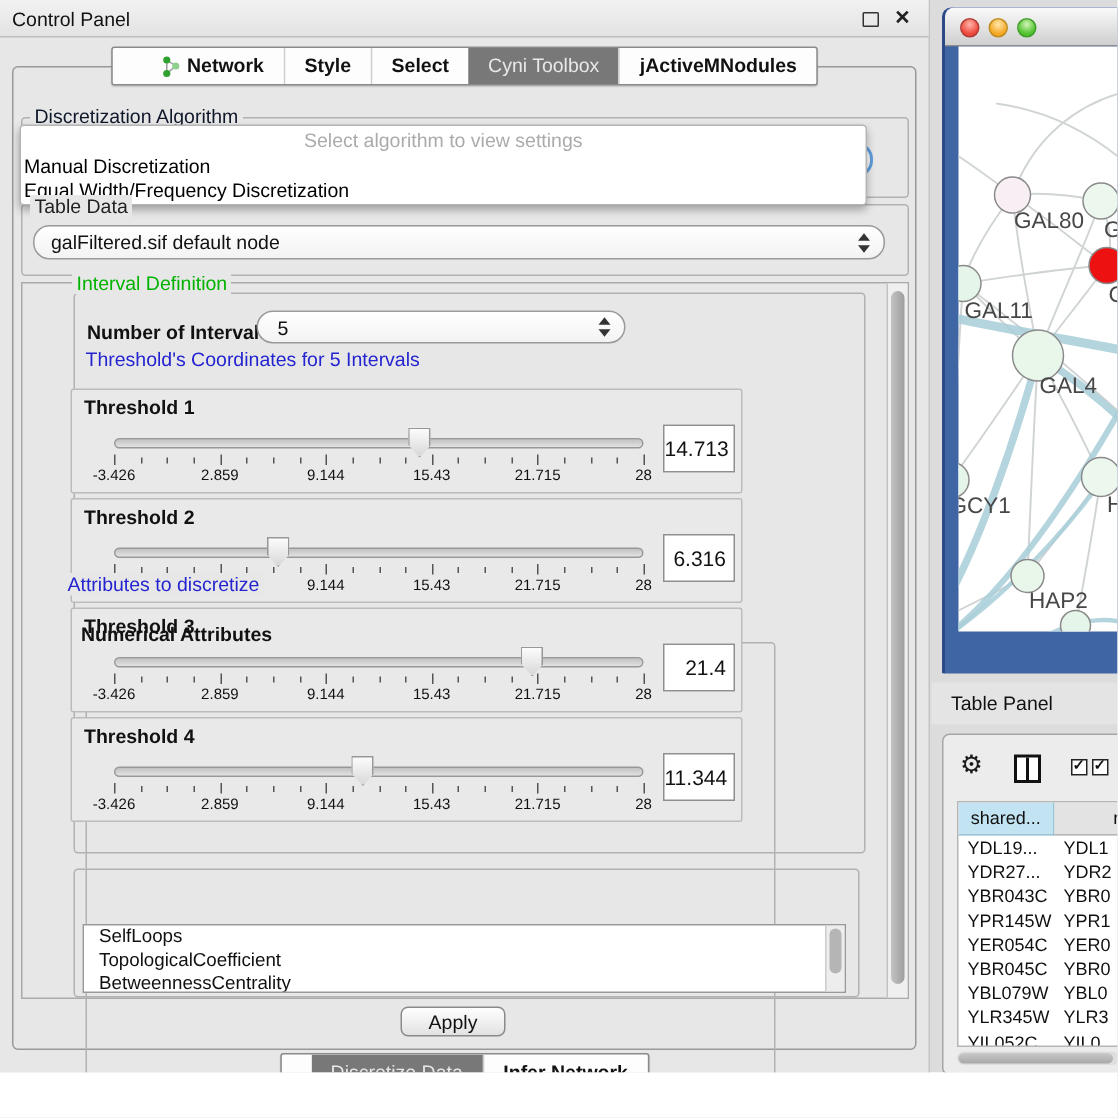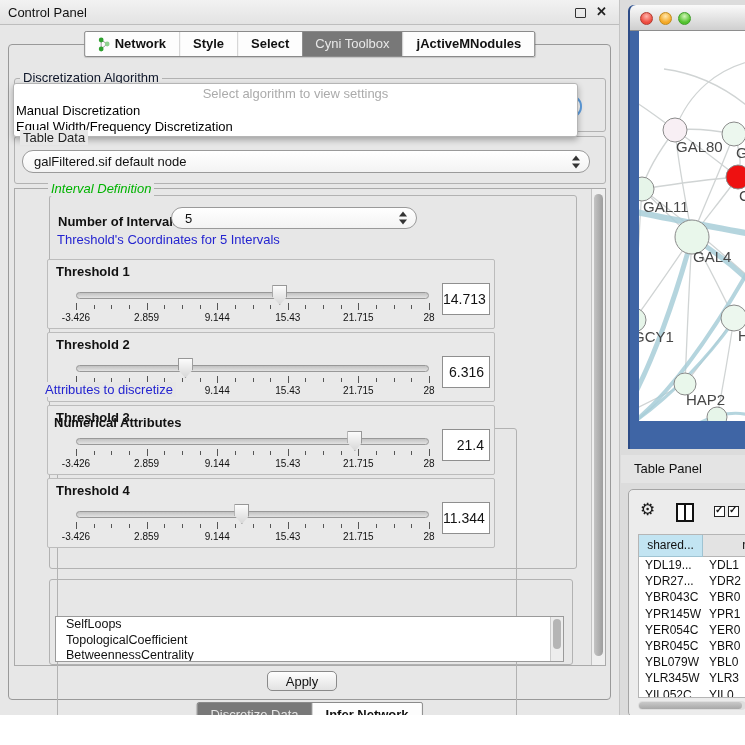--- a/index.html
+++ b/index.html
@@ -12,31 +12,31 @@
   #stage{position:relative;width:745px;height:715px;background:#dcdcdc;
     font-family:"Liberation Sans",sans-serif;overflow:hidden;color:#111;}
   
   #control-panel{position:absolute;left:0;top:0;width:620px;height:745px;background:#e7e7e7;border-right:1px solid #c4c4c4;box-sizing:border-box;}
   #cp-titlebar{position:absolute;left:0;top:0;width:100%;height:25px;background:linear-gradient(#f2f2f2,#e3e3e3);border-bottom:1px solid #bdbdbd;box-sizing:border-box;}
   #cp-title{position:absolute;left:8px;top:0;line-height:25px;font-size:13px;color:#111;}
   #float-icon{position:absolute;right:33px;top:8px;width:9px;height:8px;border:1.5px solid #333;border-radius:1px;}
   #close-icon{position:absolute;right:12px;top:0;line-height:24px;font-size:13px;font-weight:bold;color:#222;}
   #close-icon::before{content:"✕";}
   
-  .tabbar{position:absolute;left:50%;transform:translateX(-50%);display:flex;background:#fdfdfd;border:1px solid #8a8a8a;border-radius:2px;overflow:hidden;height:24px;align-items:stretch;z-index:6;box-shadow:0 1px 1px rgba(0,0,0,.15);}
+  .tabbar{position:absolute;left:50%;transform:translateX(-50%);display:flex;background:#fdfdfd;border:1px solid #8a8a8a;border-radius:2px;overflow:hidden;height:24px;align-items:stretch;z-index:6;box-shadow:0 1px 1px rgba(0,0,0,.15);padding-left:20px;}
   .tab{padding:0 13px;font-weight:bold;font-size:13px;line-height:24px;color:#111;white-space:nowrap;display:flex;align-items:center;}
   .tab:not(:first-child){border-left:1px solid #cfcfcf;}
   .tab.selected{background:var(--selected-tab-bg);color:var(--selected-tab-text);font-weight:normal;border-left:none;}
   #top-tabs{top:31px;}
   #bottom-tabs{top:702px;}
   
   #outer-box{position:absolute;left:8px;top:44px;width:603px;height:656px;border:1px solid #999;border-radius:4px;background:#e7e7e7;box-sizing:border-box;}
   .groupbox{position:absolute;border:1px solid #b2b2b2;border-radius:3px;box-sizing:border-box;}
   .grouplabel{position:absolute;font-size:13px;background:#e7e7e7;padding:0 3px;white-space:nowrap;z-index:2;}
-  .g-green{color:var(--accent-green);font-style:italic;}
+  .g-green{color:var(--accent-green);}
   .g-blue{color:var(--accent-blue);}
   
   .combo{position:absolute;background:linear-gradient(#ffffff,#f3f3f3);border:1px solid #9a9a9a;border-radius:11px;font-size:13px;box-sizing:border-box;}
   .combo .val{position:absolute;left:11px;top:0;line-height:21px;white-space:nowrap;}
   .spinner{position:absolute;right:9px;top:50%;transform:translateY(-50%);width:8px;height:13px;}
   .spinner::before,.spinner::after{content:"";position:absolute;left:0;border-left:4px solid transparent;border-right:4px solid transparent;}
   .spinner::before{top:0;border-bottom:5px solid #333;}
   .spinner::after{bottom:0;border-top:5px solid #333;}
   #algo-combo{left:20px;top:95px;width:562px;height:23px;border:2px solid var(--focus-ring);z-index:4;}
   #algo-popup{position:absolute;left:13px;top:83px;width:565px;height:54px;background:#fff;border:1px solid #b5b5b5;border-radius:3px;box-shadow:0 3px 6px rgba(0,0,0,.3);z-index:5;box-sizing:border-box;}

